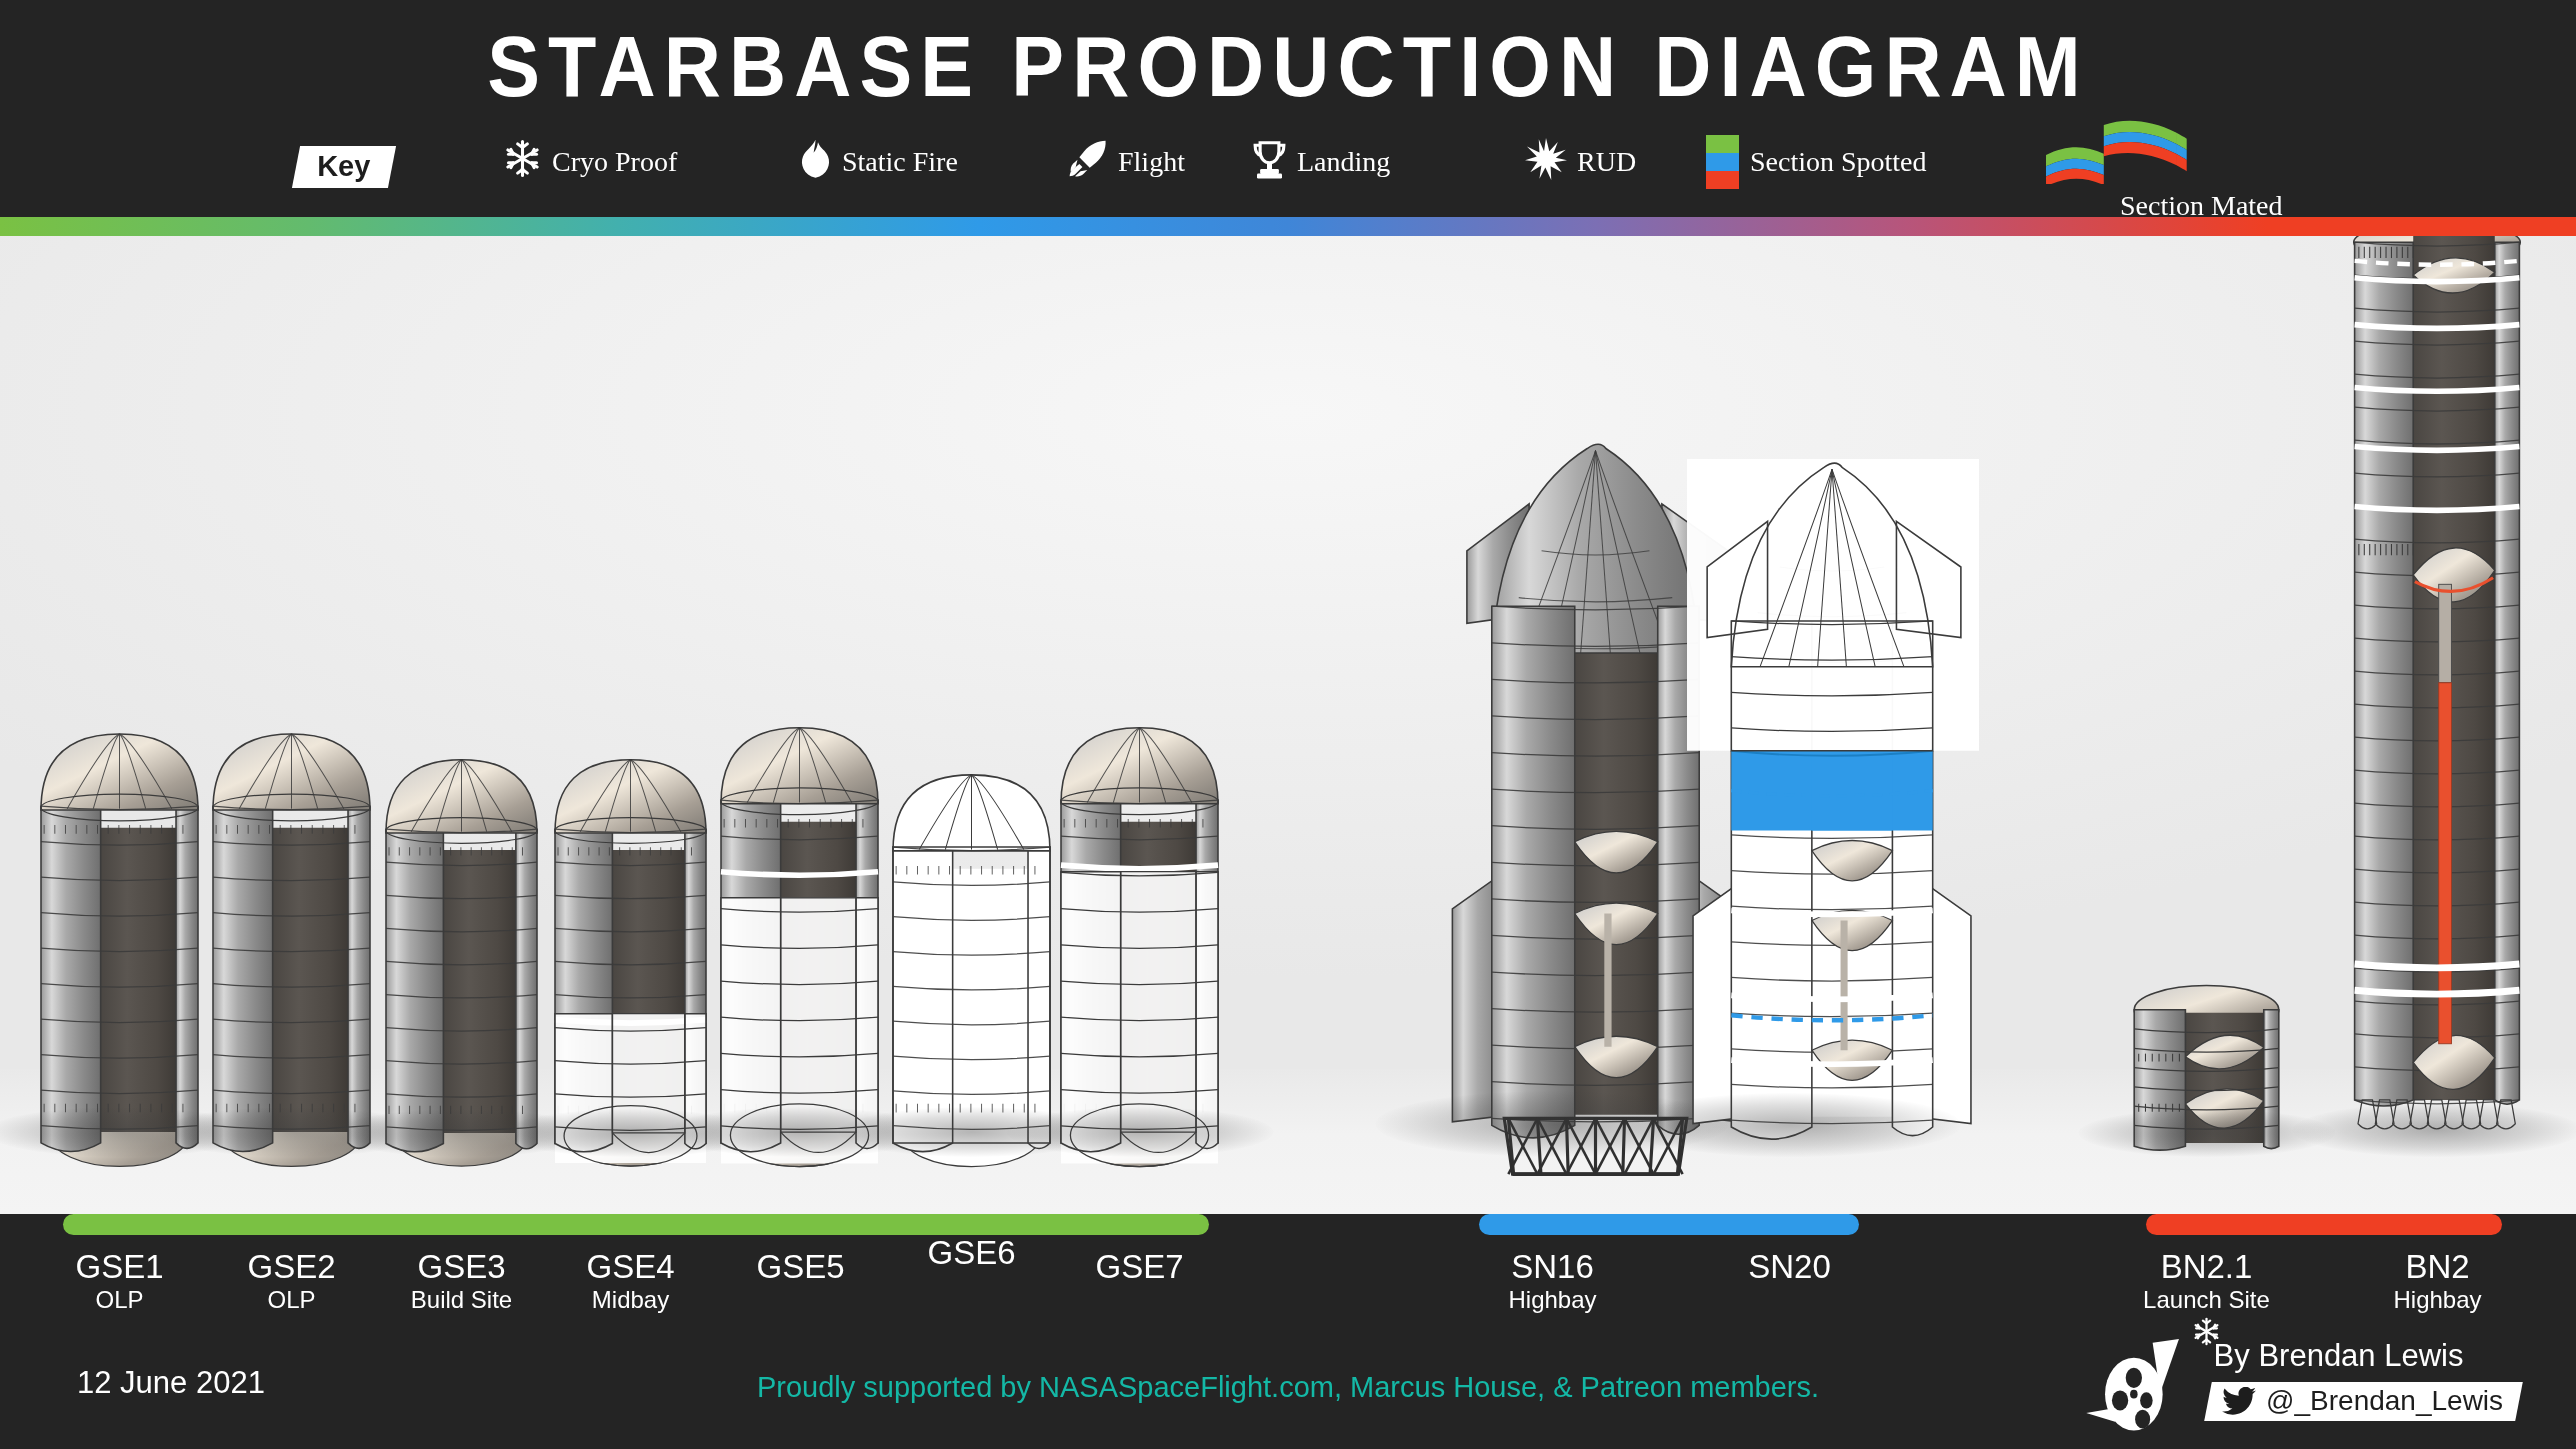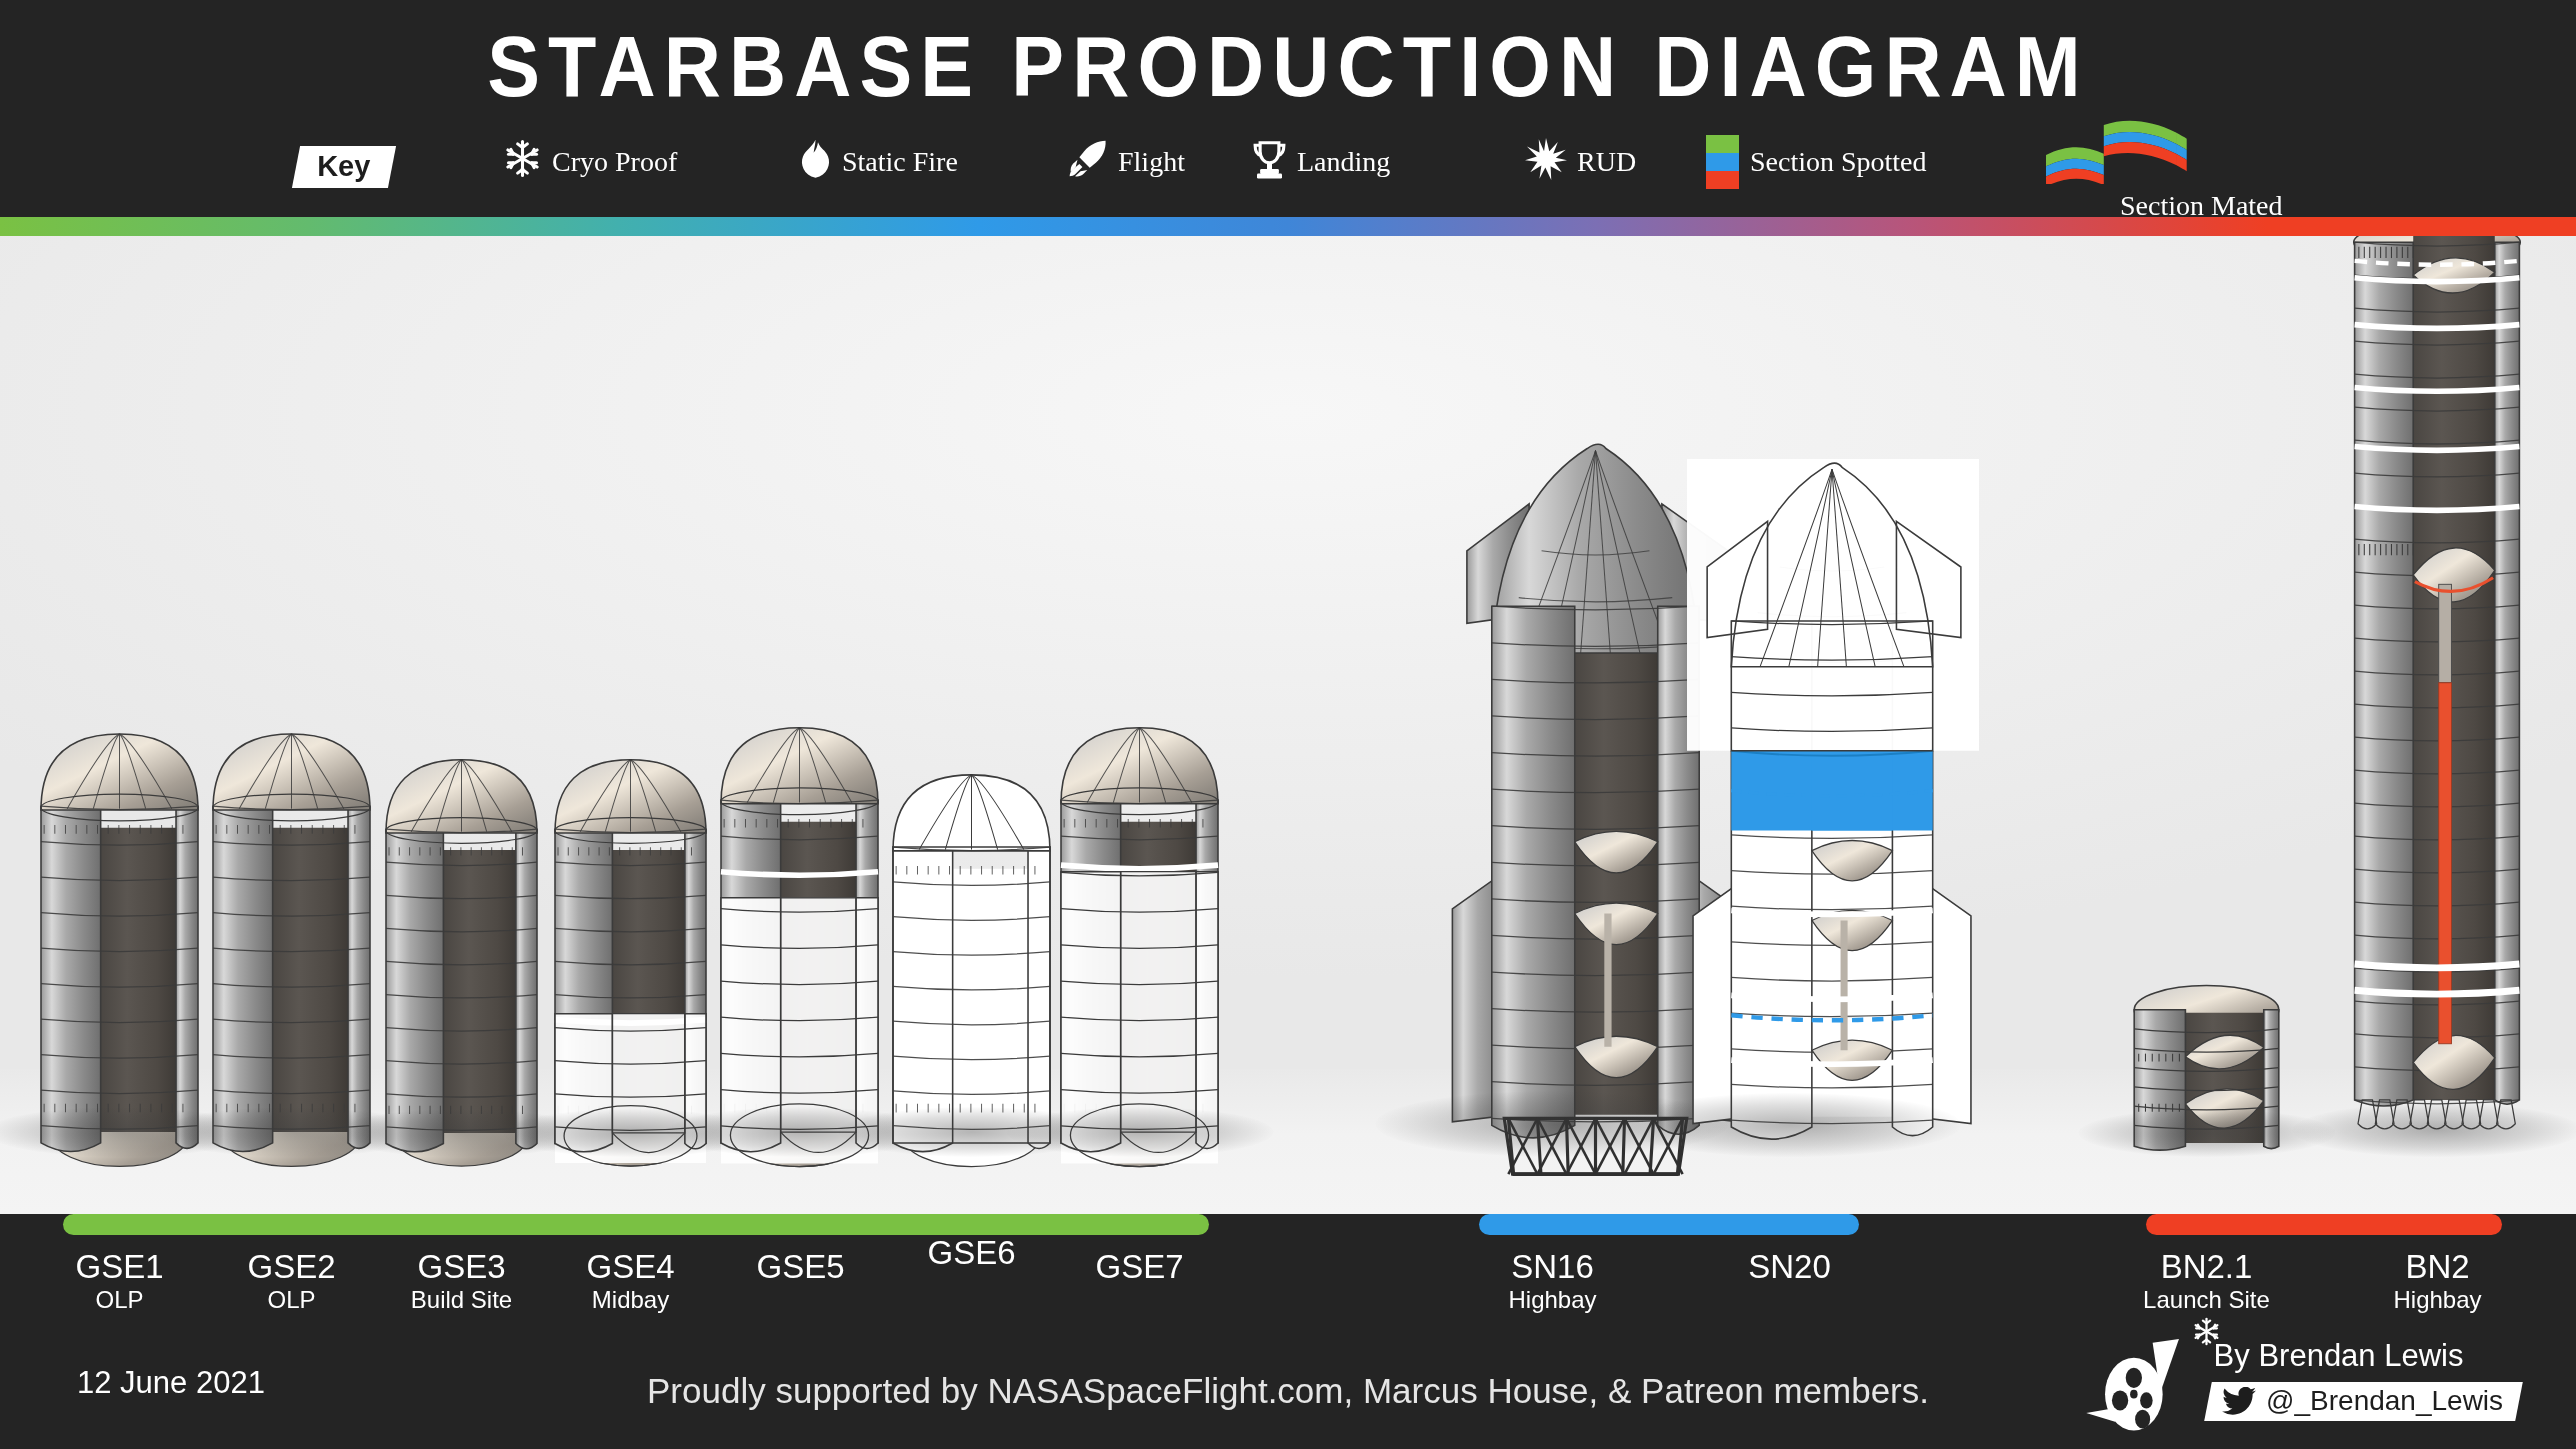--- a/index.html
+++ b/index.html
@@ -100,21 +100,21 @@
   .vlabel .vname { font-size:33px; line-height:1.12; white-space:nowrap; }
   .vlabel .vsub  { font-size:24px; line-height:1.15; white-space:nowrap; }
   .vlabel .vicon { display:block; margin:3.8px auto 0 auto; }
 
   #footer-date {
     position:absolute; left:77px; top:1365px;
     color:#ffffff; font-size:31px; white-space:nowrap;
   }
   #footer-credit {
     position:absolute; left:0; top:1371px; width:2576px;
-    text-align:center; color:#e5e5e5; font-size:35px; white-space:nowrap;
+    text-align:center; color:#14b8a6; font-size:29px; white-space:nowrap;
   }
   #author-block { position:absolute; right:26.4px; top:1335px; width:465px; height:101px; }
   #author-name {
     position:absolute; left:129px; top:2.5px;
     color:#ffffff; font-size:31px; white-space:nowrap;
   }
   #twitter-badge {
     position:absolute; left:123px; top:47px;
     background:#ffffff; transform:skewX(-11deg);
     padding:3.8px 16.4px 5px 14px; display:flex; align-items:center; gap:8.8px;

